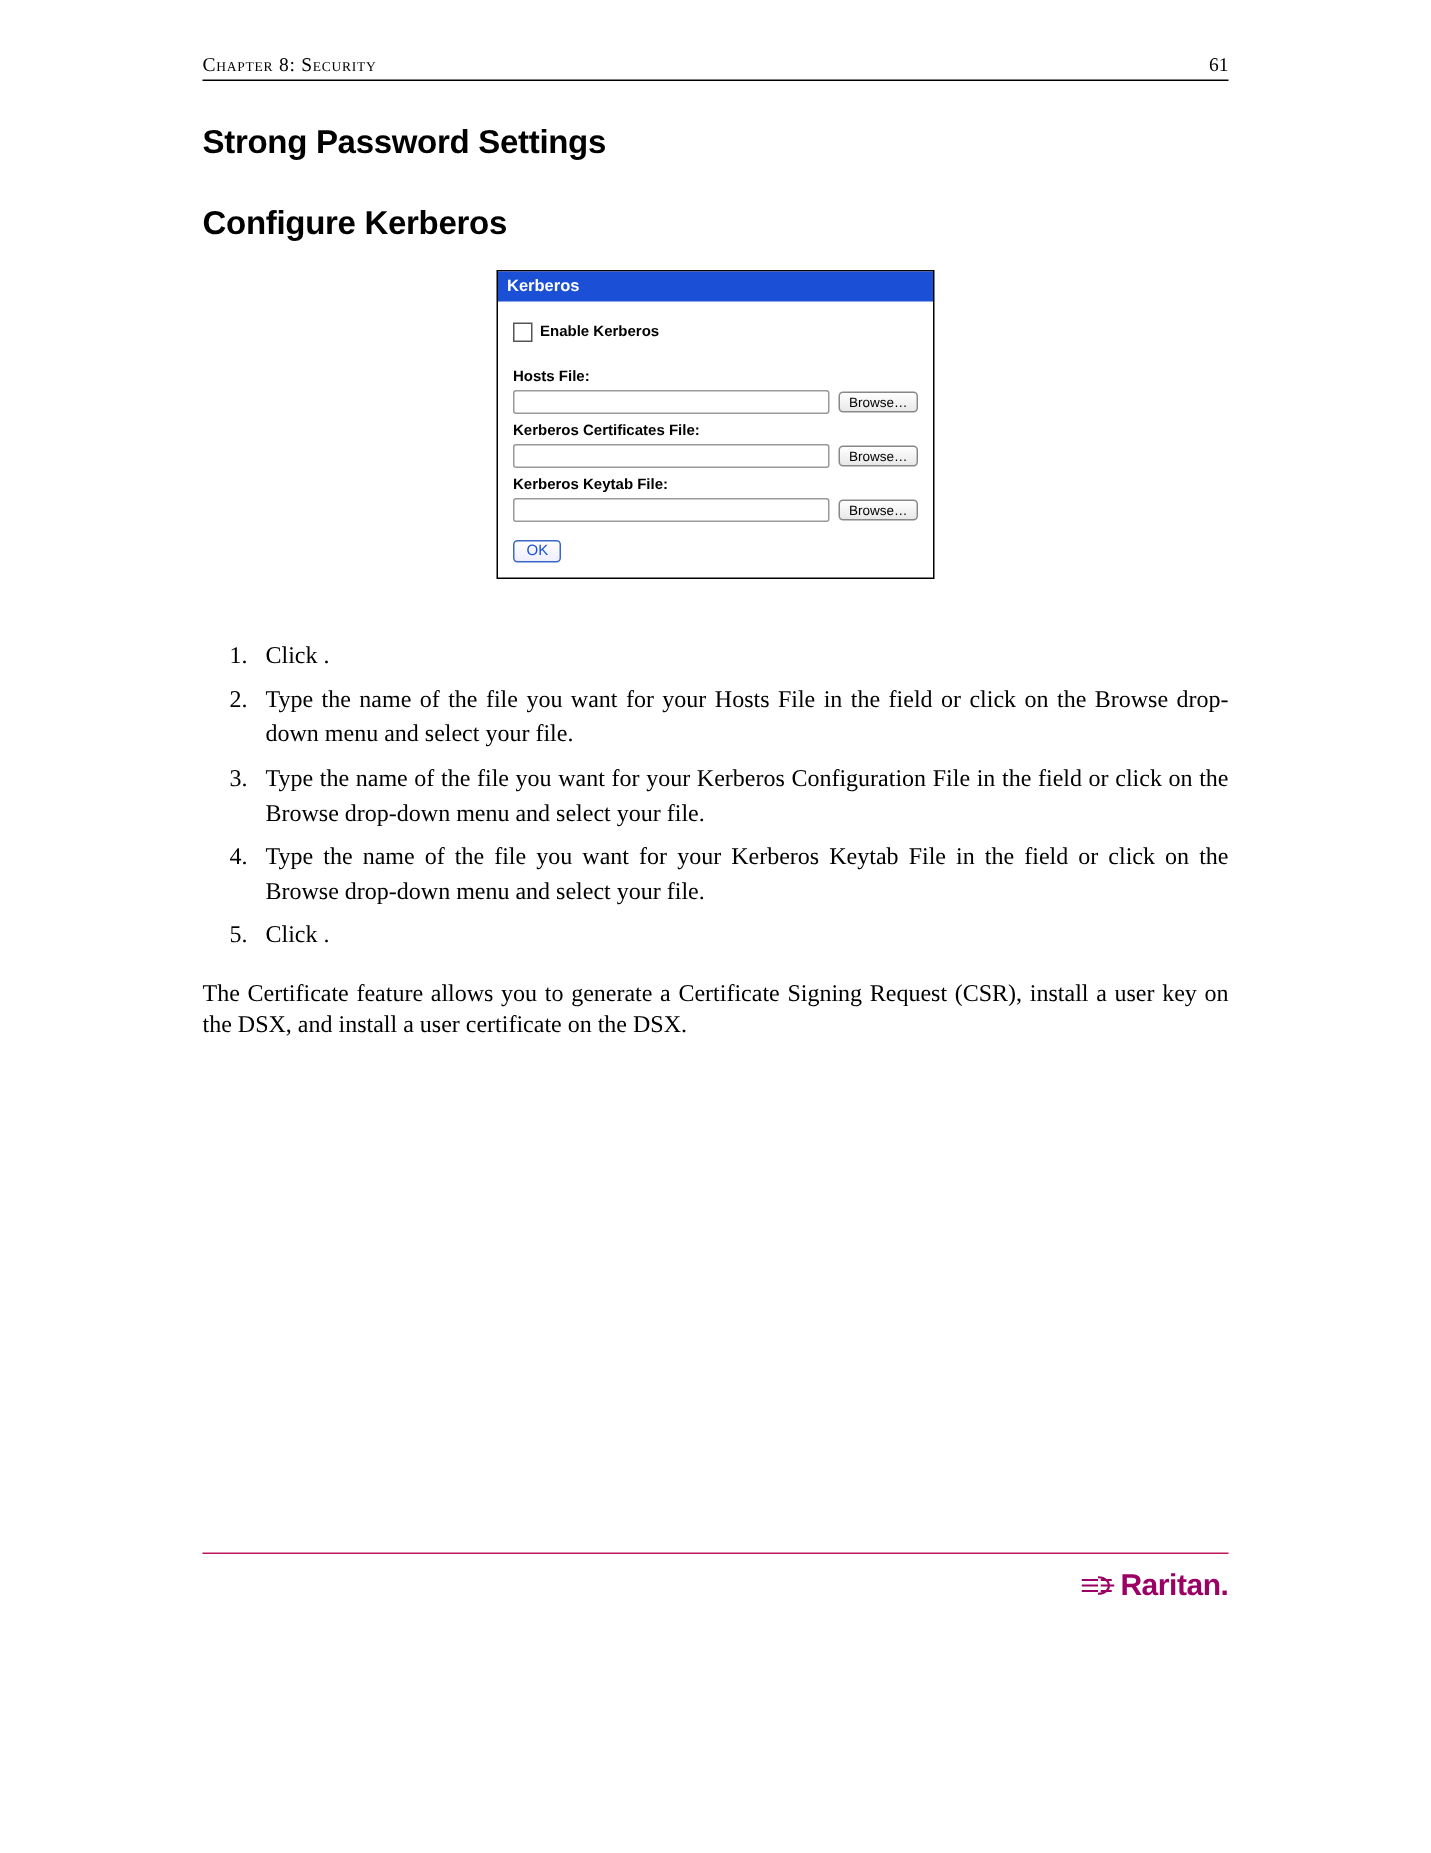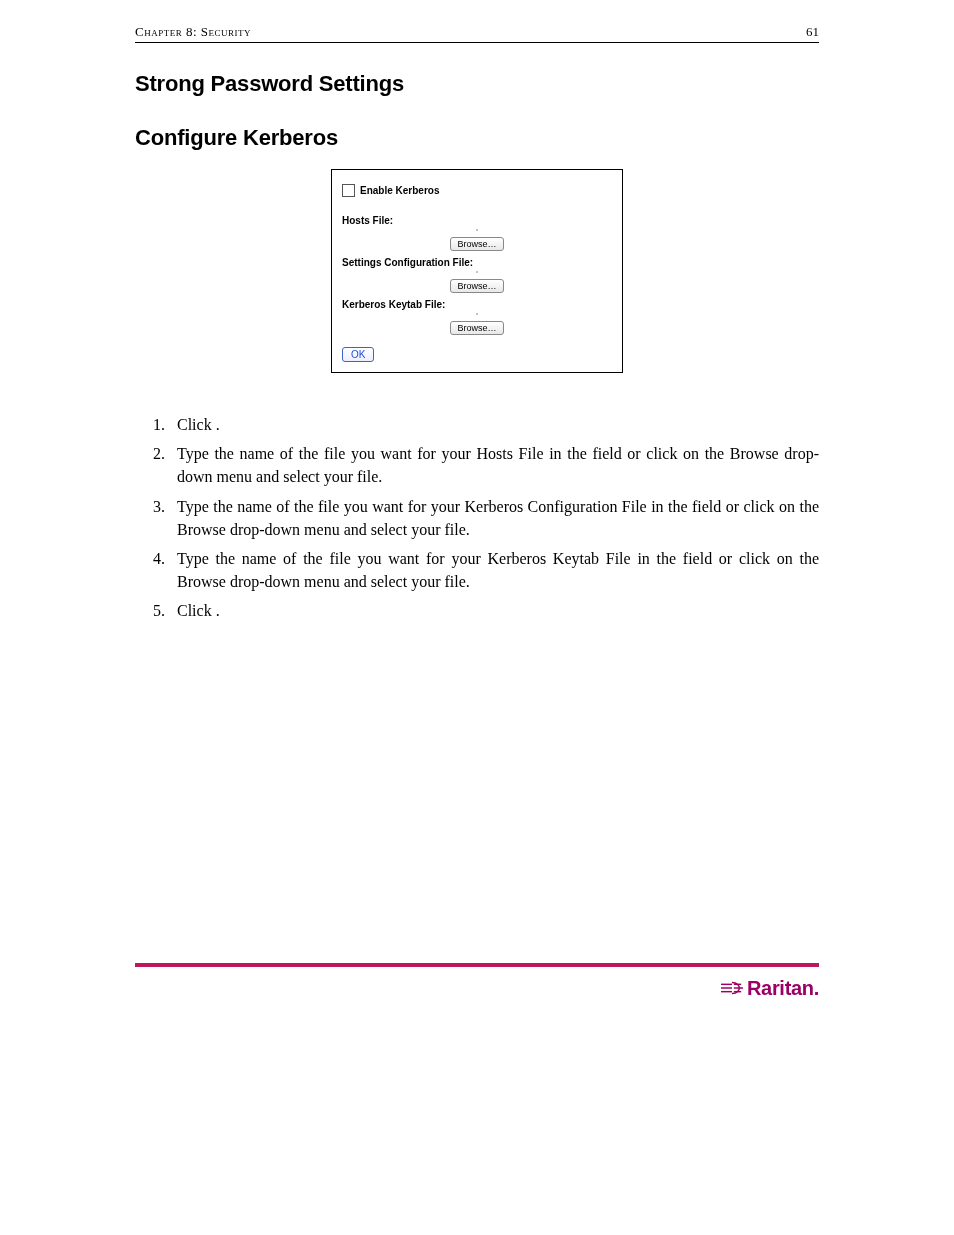--- a/index.html
+++ b/index.html
@@ -4,21 +4,21 @@
 <style>
   body {
     margin: 0;
     padding: 0;
     background: #fff;
     font-family: "Times New Roman", Times, serif;
     color: #000;
     width: 954px;
   }
   .page {
-    padding: 24px 135px 20px 135px;
+    padding: 35px 135px 20px 135px;
     box-sizing: border-box;
   }
   .header-line {
     display: flex;
     justify-content: space-between;
     border-bottom: 1px solid #000;
     padding-bottom: 2px;
     font-size: 13px;
     font-family: "Times New Roman", serif;
   }
@@ -79,21 +79,20 @@
   .kerb-label {
     font-weight: bold;
     font-size: 10px;
     margin-top: 4px;
   }
   .kerb-file-row {
     display: flex;
     align-items: center;
     gap: 6px;
     margin: 3px 0 6px 0;
-    flex-direction: column;
   }
   .kerb-input {
     flex: 1;
     height: 14px;
     border: 1px solid #999;
     border-radius: 2px;
     background: #fff;
   }
   .kerb-btn {
     border: 1px solid #888;
@@ -119,21 +118,21 @@
     line-height: 1.45;
     padding-left: 22px;
     margin-left: 12px;
   }
   ol.steps li {
     padding-left: 8px;
     margin-bottom: 6px;
     text-align: justify;
   }
   .footer {
-    border-top: 4px solid #be185d;
+    border-top: 1px solid #be185d;
     margin-top: 340px;
     padding-top: 10px;
     display: flex;
     justify-content: flex-end;
   }
   .brand {
     font-family: Arial, Helvetica, sans-serif;
     font-weight: 900;
     color: #9b0065;
     font-size: 20px;
@@ -155,33 +154,34 @@
     <span class="chapter">Chapter 8: Security</span>
     <span>61</span>
   </div>
 
   <h2 class="section">Strong Password Settings</h2>
 
   <h2 class="section">Configure Kerberos</h2>
 
   <div class="figure-wrap">
     <div class="kerb-panel">
+      <div class="kerb-title">Kerberos</div>
       <div class="kerb-body">
         <div class="kerb-row-check">
           <span class="chk"></span>
           <span>Enable Kerberos</span>
         </div>
 
         <div class="kerb-label">Hosts File:</div>
         <div class="kerb-file-row">
           <span class="kerb-input"></span>
           <span class="kerb-btn">Browse…</span>
         </div>
 
-        <div class="kerb-label">Settings Configuration File:</div>
+        <div class="kerb-label">Kerberos Certificates File:</div>
         <div class="kerb-file-row">
           <span class="kerb-input"></span>
           <span class="kerb-btn">Browse…</span>
         </div>
 
         <div class="kerb-label">Kerberos Keytab File:</div>
         <div class="kerb-file-row">
           <span class="kerb-input"></span>
           <span class="kerb-btn">Browse…</span>
         </div>
@@ -192,20 +192,21 @@
   </div>
 
   <ol class="steps">
     <li>Click                               .</li>
     <li>Type the name of the file you want for your Hosts File in the                   field or click on the Browse drop-down menu and select your file.</li>
     <li>Type the name of the file you want for your Kerberos Configuration File in the                              field or click on the Browse drop-down menu and select your file.</li>
     <li>Type the name of the file you want for your Kerberos Keytab File in the                          field or click on the Browse drop-down menu and select your file.</li>
     <li>Click      .</li>
   </ol>
 
+  <p class="body">The Certificate feature allows you to generate a Certificate Signing Request (CSR), install a user key on the DSX, and install a user certificate on the DSX.</p>
 
   <div class="footer">
     <div class="brand">
       <svg viewBox="0 0 24 16">
         <g fill="none" stroke="#9b0065" stroke-width="1.6">
           <line x1="0" y1="4" x2="12" y2="4"></line>
           <line x1="0" y1="8" x2="12" y2="8"></line>
           <line x1="0" y1="12" x2="12" y2="12"></line>
           <path d="M12 2 C18 2 20 6 20 8 C20 10 18 14 12 14"></path>
           <line x1="14" y1="4" x2="22" y2="4"></line>

